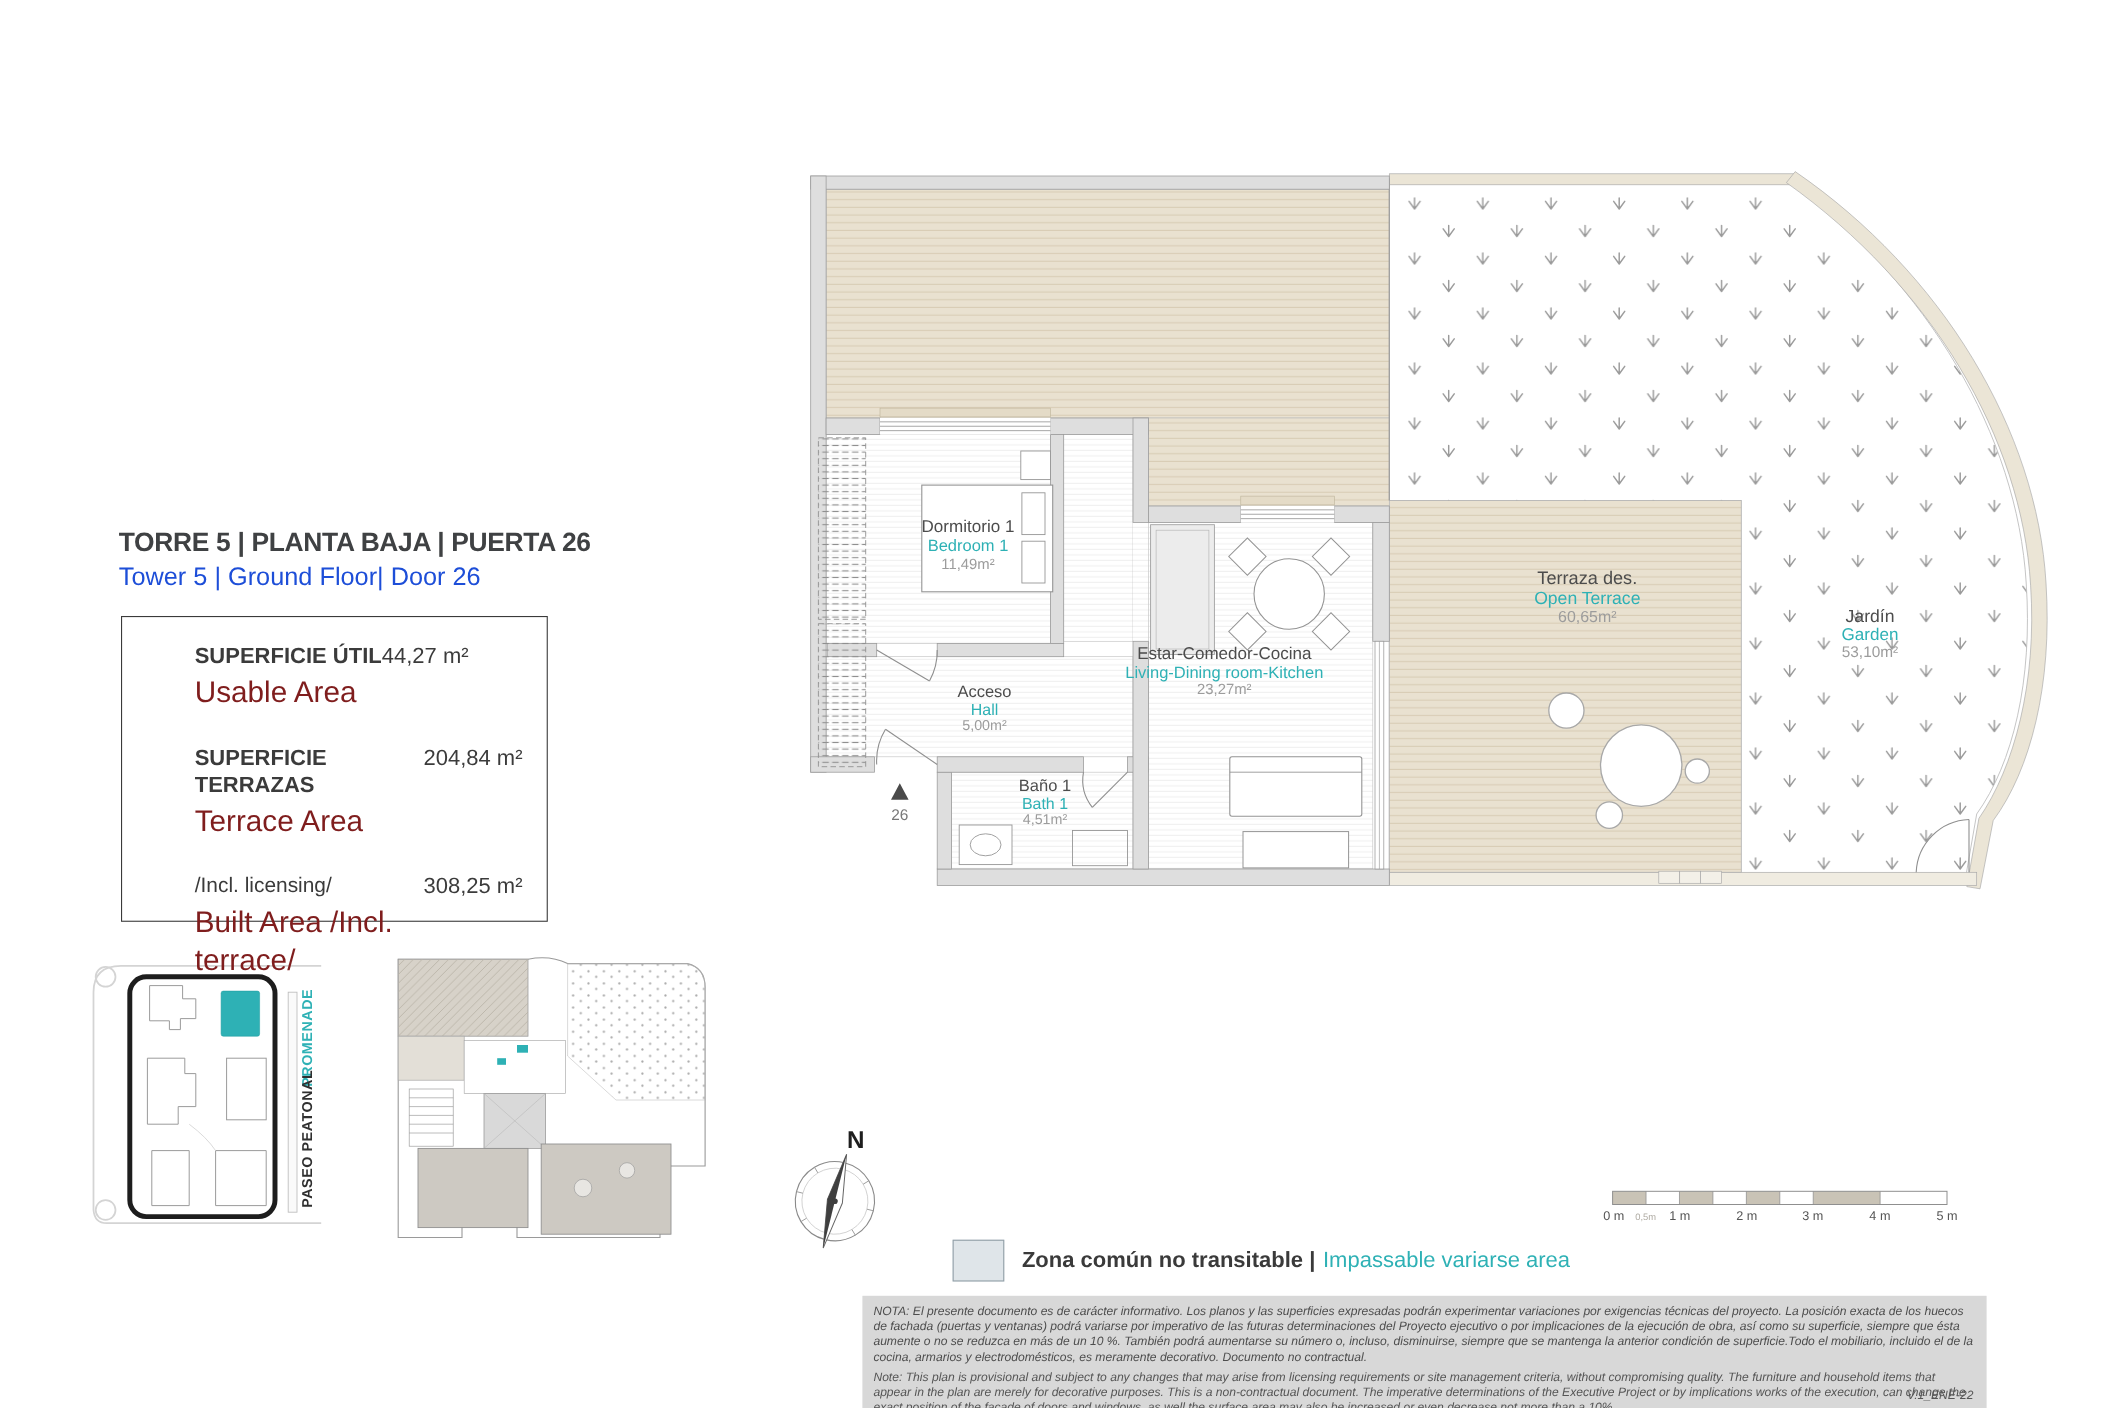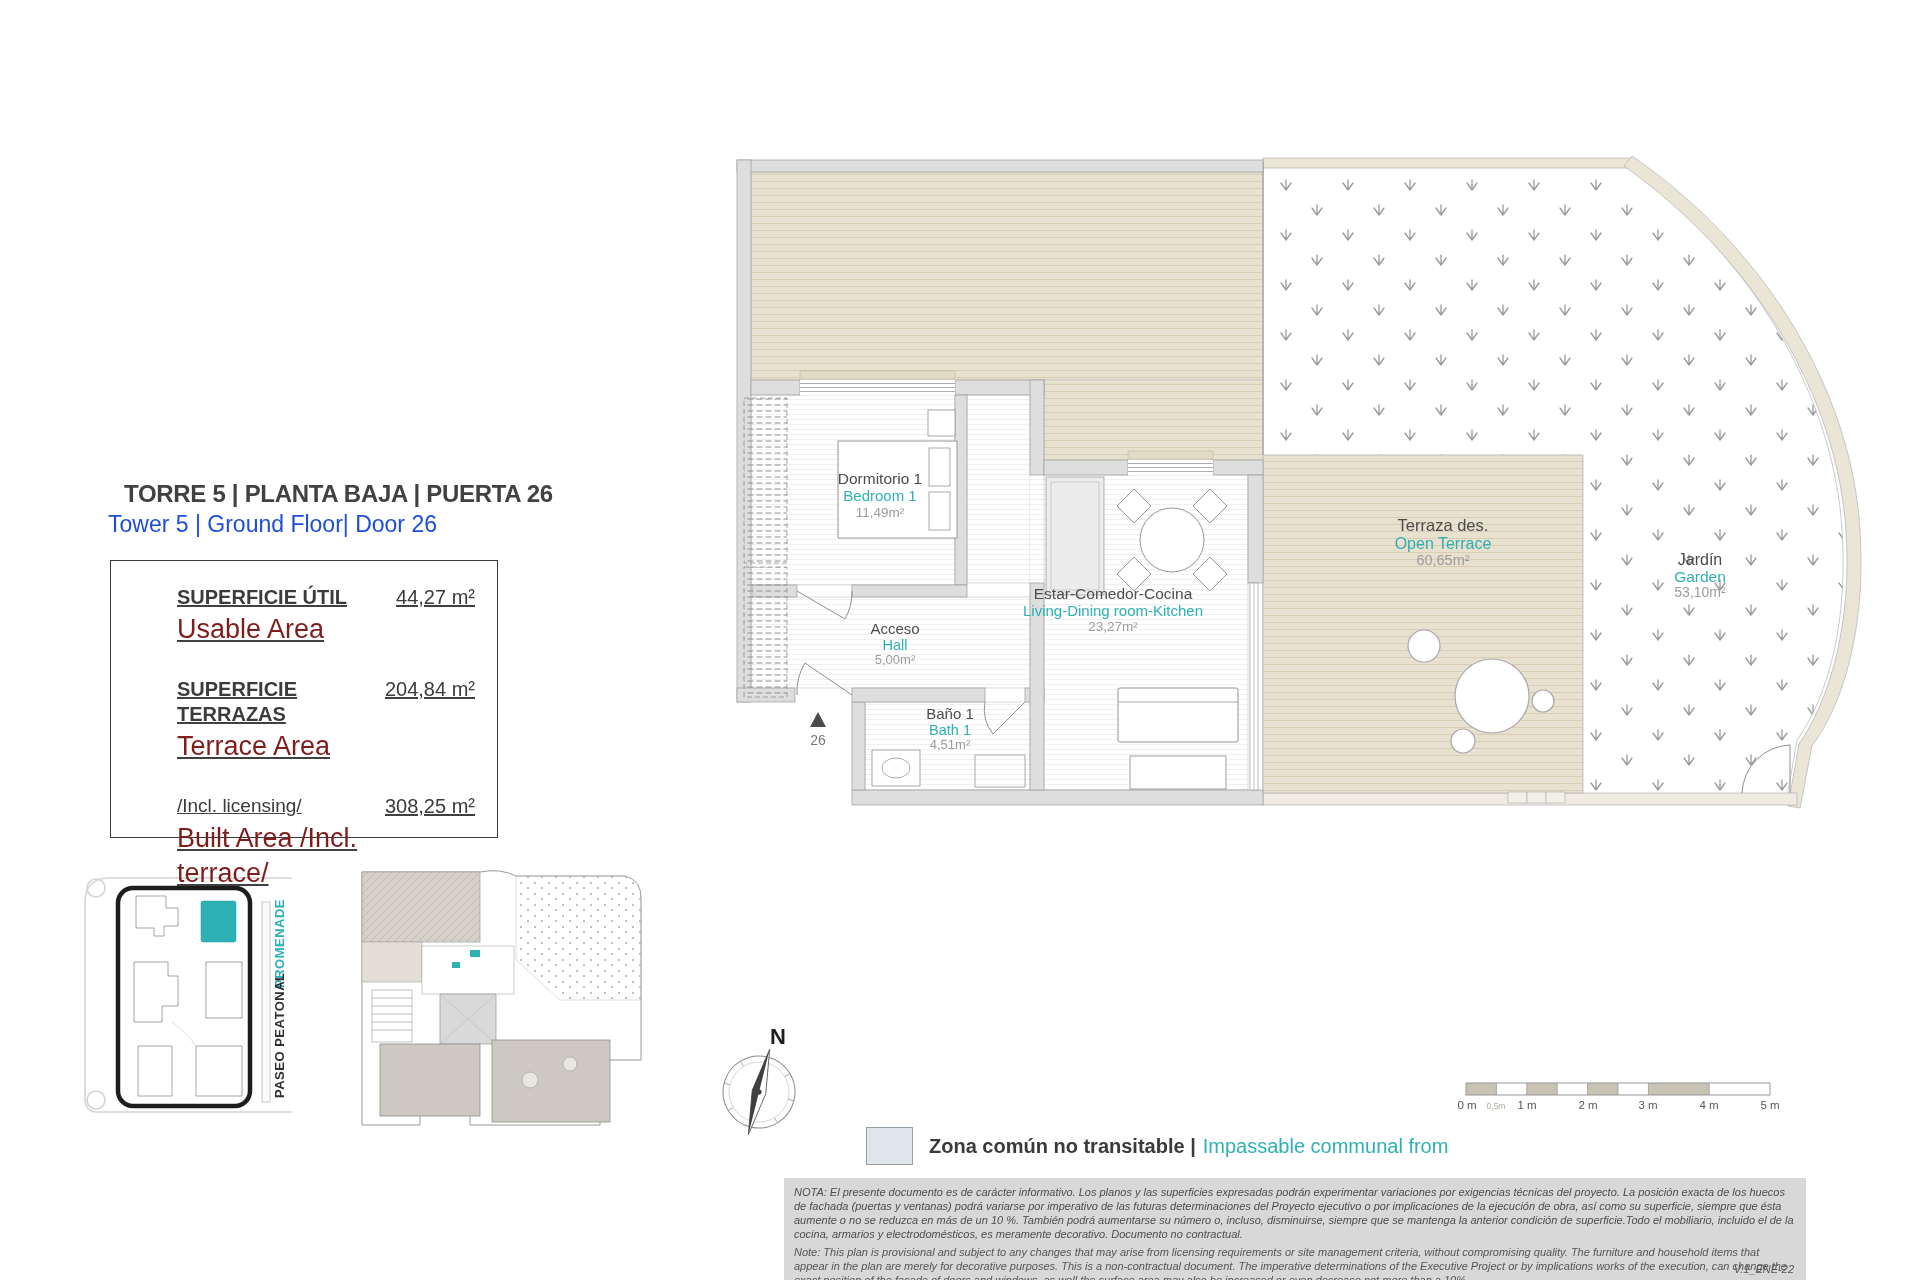--- a/index.html
+++ b/index.html
@@ -2,27 +2,27 @@
 <html><head>
 <meta charset="utf-8">
 <style>
   html,body{margin:0;padding:0;background:#fff;}
   body{width:1920px;height:1280px;position:relative;overflow:hidden;
        font-family:"Liberation Sans",sans-serif;color:#3f4040;}
   svg text{font-family:"Liberation Sans",sans-serif;}
   .abs{position:absolute;}
   
   #title-block{left:108px;top:480px;}
-  #title-block .t-es{font-size:24px;font-weight:700;letter-spacing:-.3px;color:#3f4143;margin-left:16px;}
+  #title-block .t-es{font-size:24px;font-weight:700;letter-spacing:-.3px;color:#3f4143;}
   #title-block .t-en{font-size:23px;font-weight:400;color:#1d4ed8;margin-top:3px;}
   
   #area-table{left:110px;top:560px;width:388px;height:278px;border:1.6px solid #3a3a3a;
               box-sizing:border-box;padding:24px 22px 16px 66px;display:flex;
               flex-direction:column;gap:30px;background:#fff;}
-  .area-row{display:flex;justify-content:space-between;align-items:flex-start;text-decoration:underline;}
+  .area-row{display:flex;justify-content:flex-start;align-items:flex-start;}
   .area-row .es{font-size:20px;font-weight:600;color:#3b3b3b;line-height:1.25;}
   .area-row .es-note{font-size:19px;font-weight:400;color:#3b3b3b;line-height:1.3;}
   .area-row .en{font-size:27px;font-weight:400;color:#7f1d1d;line-height:1.3;margin-top:2px;}
   .area-row .val{font-size:20px;font-weight:500;color:#3b3b3b;white-space:nowrap;padding-top:1px;}
   
   #legend{left:866px;top:1127px;display:flex;align-items:center;}
   #legend .swatch{width:45px;height:36px;border:1px solid #93a0a8;background:#dfe5e9;}
   #legend .lg-es{font-size:20px;font-weight:700;color:#3a3a3a;margin-left:16px;}
   #legend .lg-en{font-size:20px;font-weight:400;color:#2eb1b5;margin-left:7px;}
   
@@ -328,20 +328,20 @@
       <div class="es-note">/Incl. licensing/</div>
       <div class="en">Built Area /Incl. terrace/</div>
     </div>
     <div class="val">308,25 m²</div>
   </div>
 </div>
 
 <div class="abs" id="legend">
   <div class="swatch"></div>
   <span class="lg-es">Zona común no transitable |</span>
-  <span class="lg-en">Impassable communal from</span>
+  <span class="lg-en">Impassable variarse area</span>
 </div>
 
 <div class="abs" id="notes">
   <p class="n-es">NOTA:  El presente documento es de carácter informativo. Los planos y las superficies expresadas podrán experimentar variaciones por exigencias técnicas del proyecto. La posición exacta de los huecos de fachada (puertas y ventanas) podrá variarse por imperativo de las futuras determinaciones del Proyecto ejecutivo o por implicaciones de la ejecución de obra, así como su superficie, siempre que ésta aumente o no se reduzca en más de un 10 %. También podrá aumentarse su número o, incluso, disminuirse, siempre que se mantenga la anterior condición de superficie.Todo el mobiliario, incluido el de la cocina, armarios y electrodomésticos, es meramente decorativo. Documento no contractual.</p>
   <p class="n-en">Note: This plan is provisional and subject to any changes that may arise from licensing requirements or site management criteria, without compromising quality. The furniture and household items that appear in the plan are merely for decorative purposes. This is a non-contractual document. The imperative determinations of the Executive Project or by implications works of the execution, can change the exact position of the facade of doors and windows, as well the surface area may also be increased or even decrease not more than a 10%.</p>
   <span class="ver">V.1_ENE-22</span>
 </div>
 
 </body></html>

